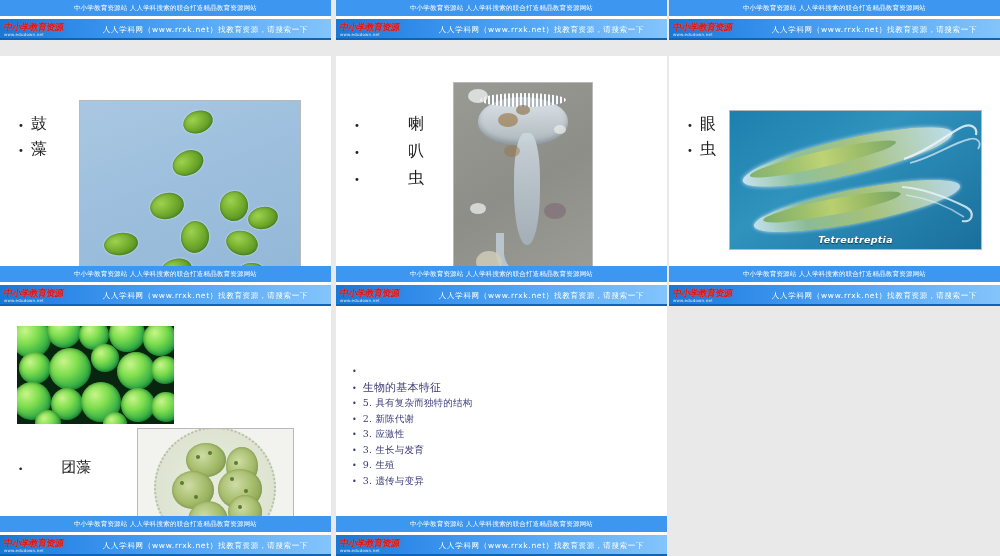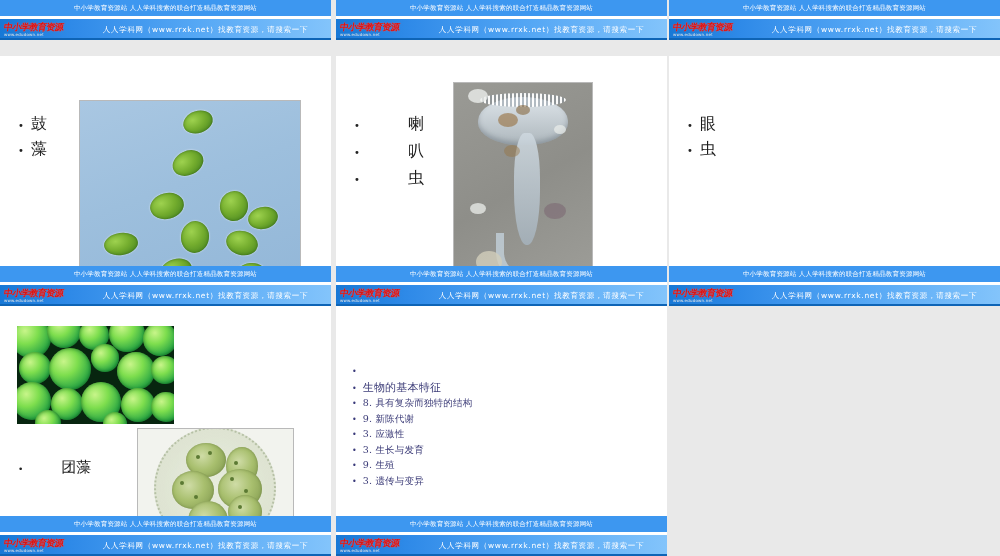--- a/index.html
+++ b/index.html
@@ -341,20 +341,35 @@
     <div class="slide-body" style="height:210px;">
       <div class="bullets cjk-lg" style="left:18px; top:60px;">
         <div class="bullet">
           <span class="dot">•</span>
           <span class="txt">眼</span>
         </div>
         <div class="bullet">
           <span class="dot">•</span>
           <span class="txt">虫</span>
         </div>
+      </div>
+      <div class="pic euglena pic-border" style="left:60px; top:54px; width:253px; height:140px;">
+        <div style="position:absolute;left:10px;top:28px;width:215px;height:36px;border-radius:50%;transform:rotate(-13deg);background:linear-gradient(90deg,rgba(215,235,245,.9),rgba(160,200,150,.85) 25%,rgba(180,200,120,.9) 55%,rgba(215,235,245,.85));box-shadow:0 0 4px rgba(255,255,255,.7);"></div>
+        <div style="position:absolute;left:18px;top:40px;width:150px;height:16px;border-radius:50%;transform:rotate(-13deg);background:linear-gradient(90deg,rgba(120,170,90,.85),rgba(200,215,110,.8),rgba(110,160,90,.8));"></div>
+        <div style="position:absolute;left:22px;top:78px;width:210px;height:34px;border-radius:50%;transform:rotate(-11deg);background:linear-gradient(90deg,rgba(210,232,243,.9),rgba(155,195,145,.85) 25%,rgba(180,200,115,.9) 55%,rgba(210,232,243,.85));box-shadow:0 0 4px rgba(255,255,255,.7);"></div>
+        <div style="position:absolute;left:32px;top:88px;width:140px;height:16px;border-radius:50%;transform:rotate(-11deg);background:linear-gradient(90deg,rgba(115,165,85,.85),rgba(195,212,105,.8),rgba(105,155,85,.8));"></div>
+        <svg style="position:absolute;left:170px;top:6px;width:84px;height:60px;" viewBox="0 0 84 60">
+          <path d="M4 42 C28 34 46 18 62 10 C70 6 78 10 76 18" stroke="rgba(235,245,250,.85)" stroke-width="2.2" fill="none"></path>
+          <path d="M10 46 C34 40 52 26 70 22 C78 20 82 26 78 32" stroke="rgba(225,240,248,.7)" stroke-width="1.8" fill="none"></path>
+        </svg>
+        <svg style="position:absolute;left:166px;top:64px;width:86px;height:58px;" viewBox="0 0 86 58">
+          <path d="M6 12 C32 14 54 24 70 32 C80 38 76 48 66 46" stroke="rgba(235,245,250,.8)" stroke-width="2.2" fill="none"></path>
+          <path d="M10 20 C36 24 56 34 68 42" stroke="rgba(225,240,248,.6)" stroke-width="1.6" fill="none"></path>
+        </svg>
+        <div class="eug-label">Tetreutreptia</div>
       </div>
     </div>
     <div class="bar-wrap">
       <div class="bar-top">中小学教育资源站 人人学科搜索的联合打造精品教育资源网站</div>
       <div class="bar-gap"></div>
       <div class="bar-bottom">
         <div class="logo">
           <div class="logo-main">中小学教育资源</div>
           <div class="logo-sub">www.edudown.net</div>
         </div>
@@ -435,25 +450,25 @@
       <div class="bullets feat" style="left:16px; top:62px; right:10px;">
         <div class="bullet lvl1">
           <span class="dot">•</span>
         </div>
         <div class="bullet lvl1">
           <span class="dot">•</span>
           <span class="txt">生物的基本特征</span>
         </div>
         <div class="bullet lvl2">
           <span class="dot">•</span>
-          <span class="txt">8. 具有复杂而独特的结构</span>
+          <span class="txt">5. 具有复杂而独特的结构</span>
         </div>
         <div class="bullet lvl2">
           <span class="dot">•</span>
-          <span class="txt">9. 新陈代谢</span>
+          <span class="txt">2. 新陈代谢</span>
         </div>
         <div class="bullet lvl2">
           <span class="dot">•</span>
           <span class="txt">3. 应激性</span>
         </div>
         <div class="bullet lvl2">
           <span class="dot">•</span>
           <span class="txt">3. 生长与发育</span>
         </div>
         <div class="bullet lvl2">

